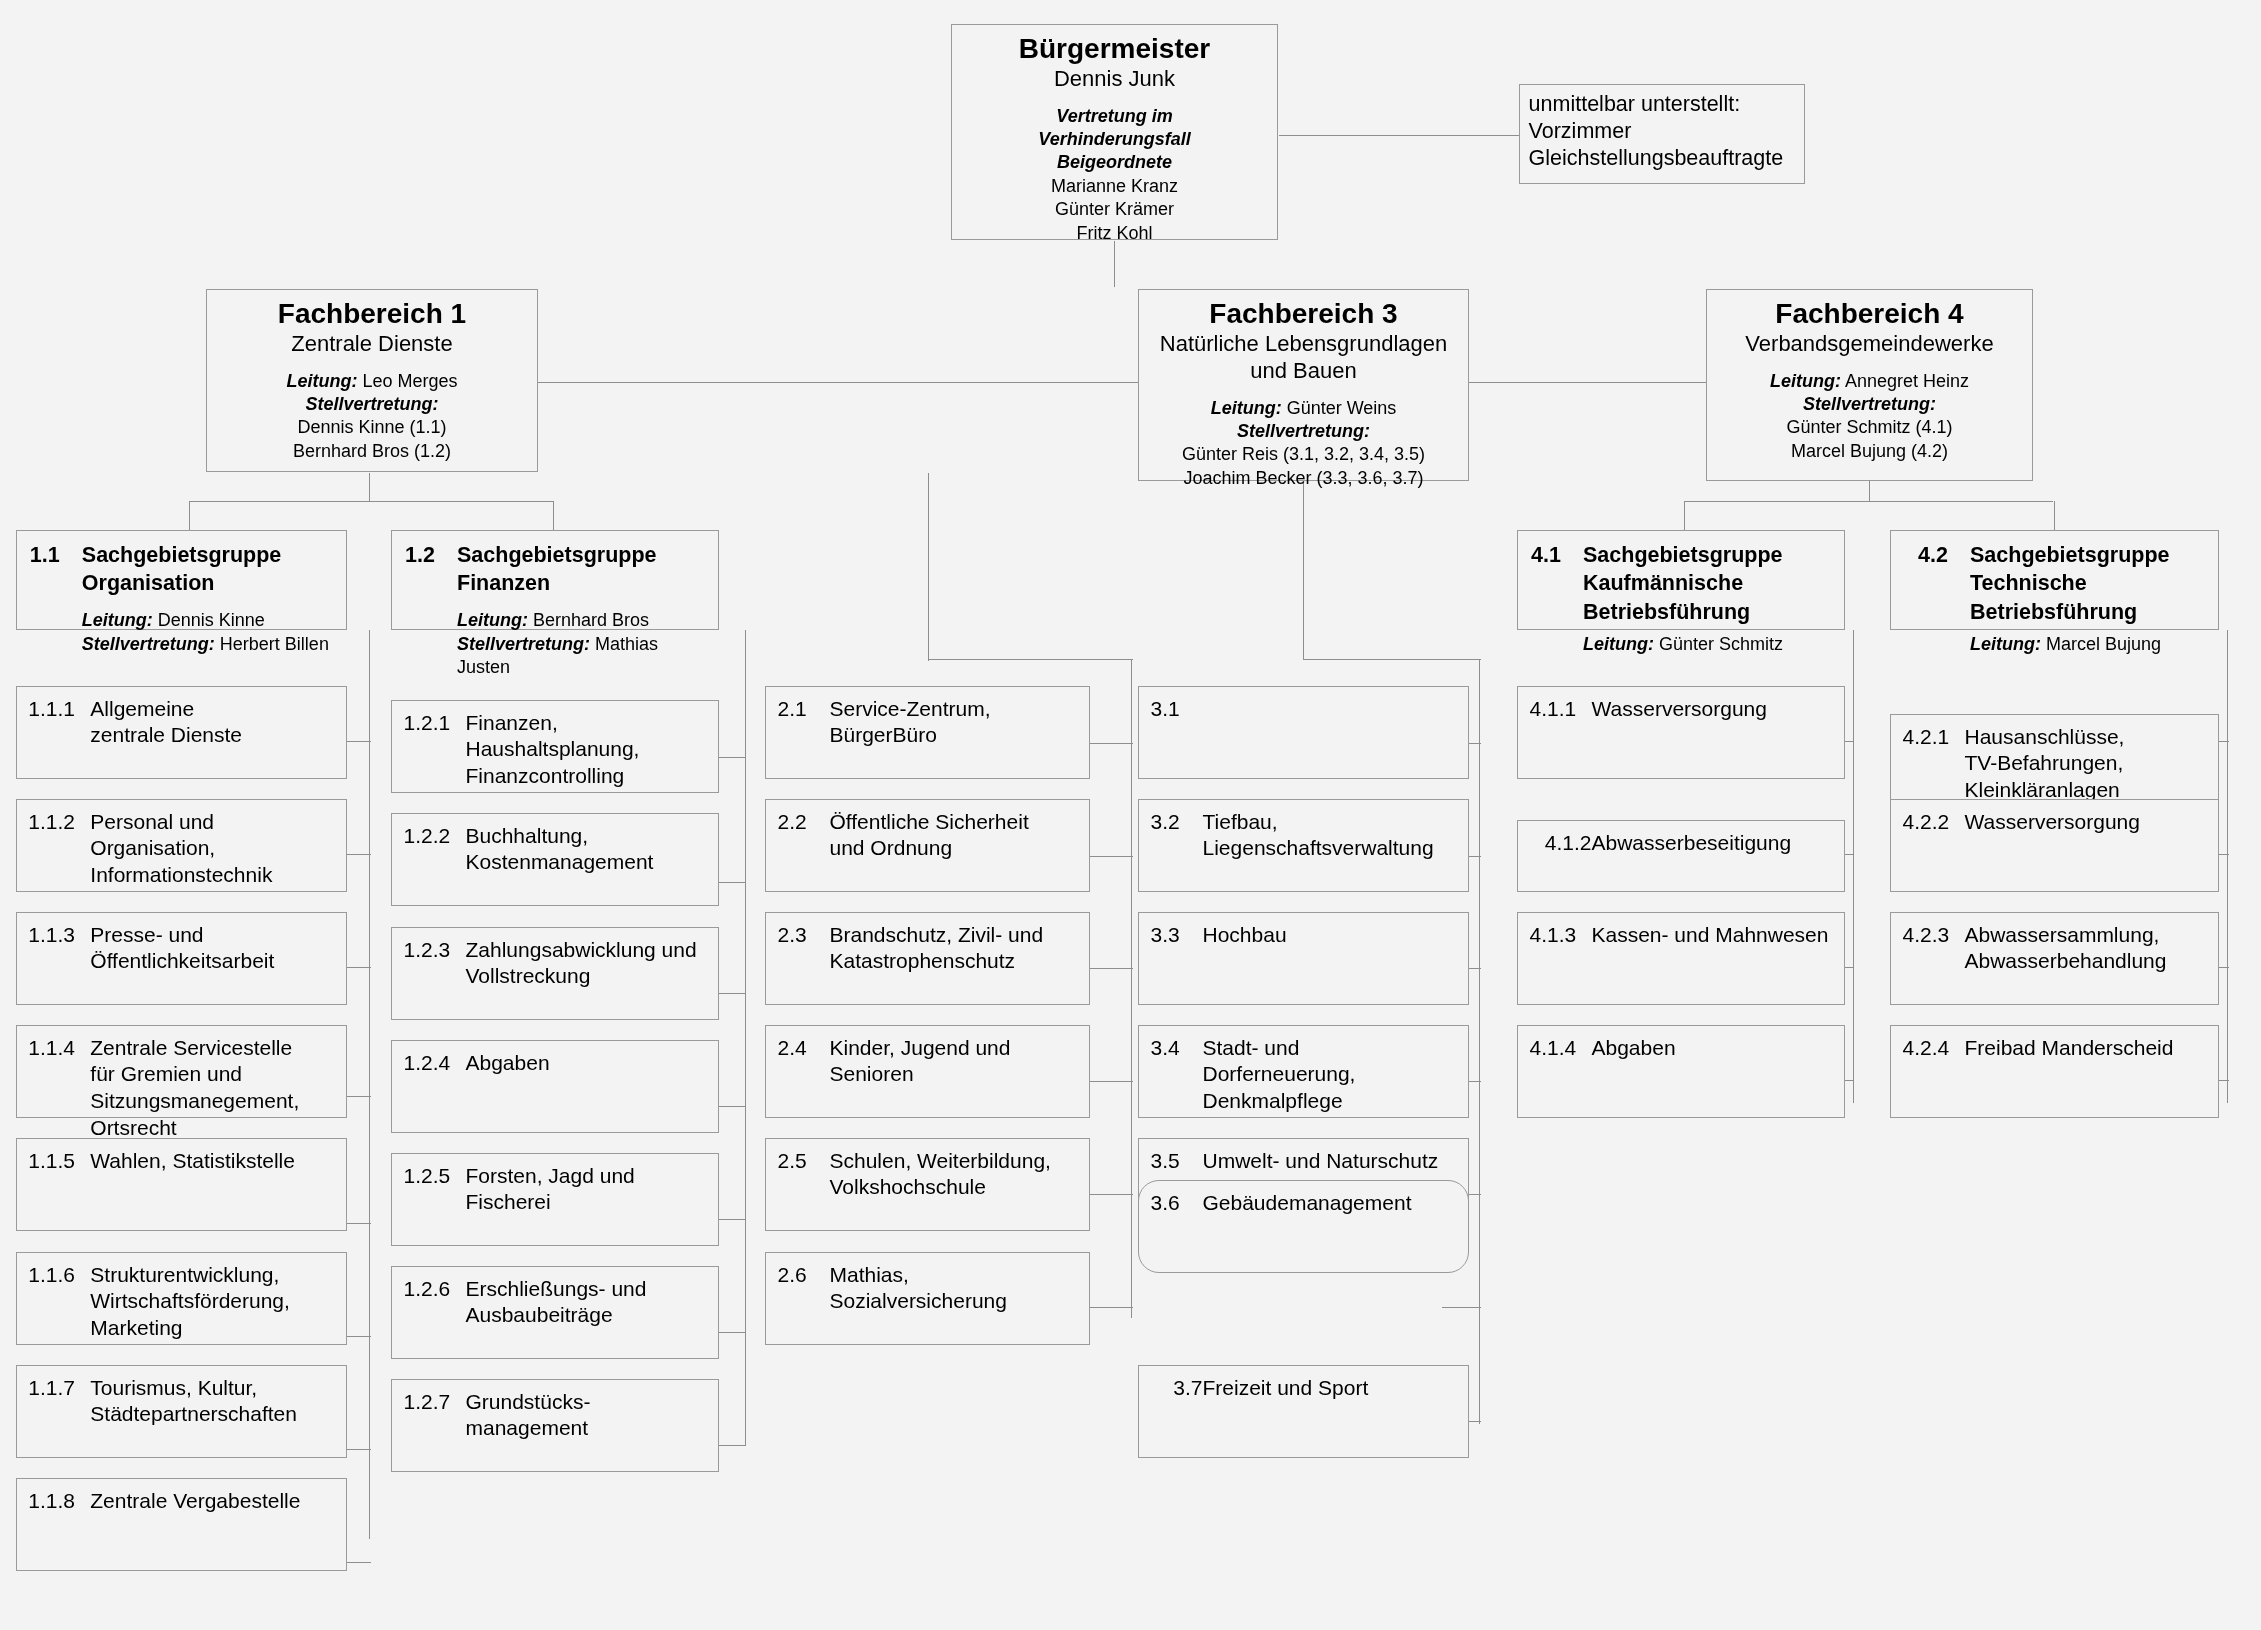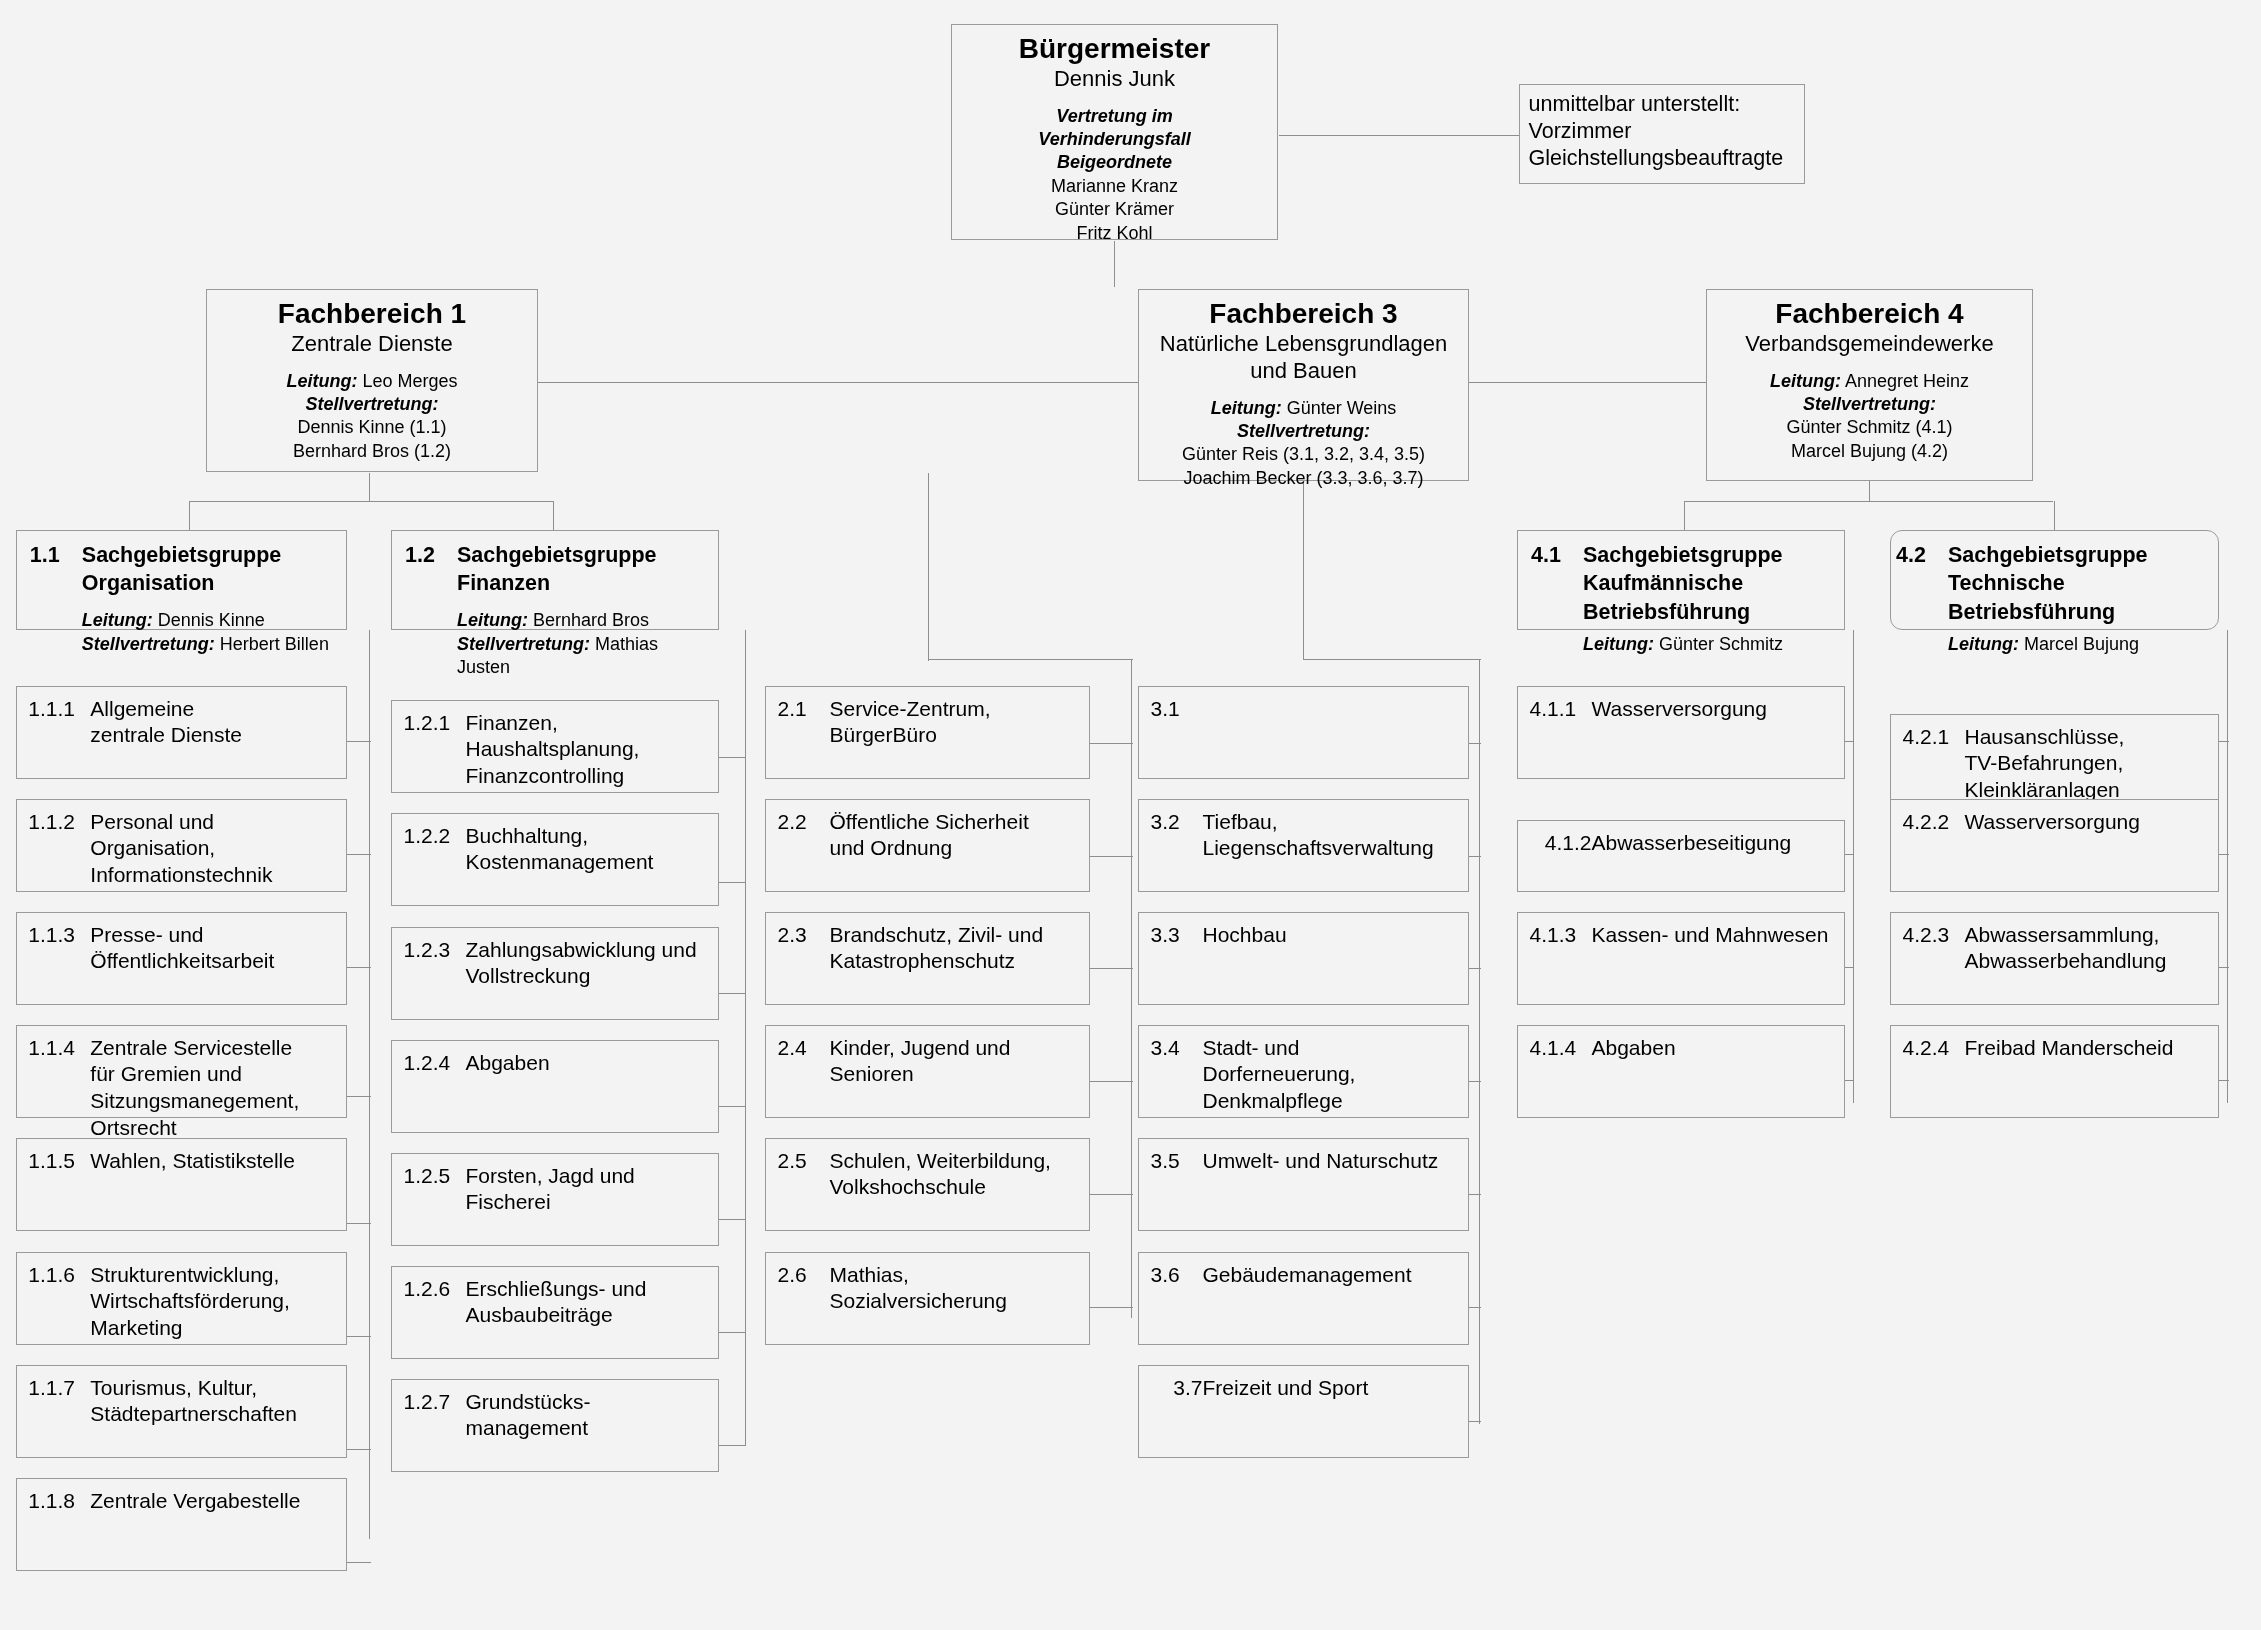--- a/index.html
+++ b/index.html
@@ -289,21 +289,21 @@
         <div class="sgname">Kaufmännische</div>
         <div class="sgname">Betriebsführung</div>
       </div>
     </div>
     <div class="sglead" style="margin-left:52px; margin-top:7.2px;">
       <span class="ital">Leitung:</span>
       <span>Günter Schmitz</span>
     </div>
   </div>
 
-  <div class="box" style="left:1890px; top:530px; width:329px; height:100px; padding:10px 5px;border-radius:12px;">
+  <div class="box" style="left:1890px; top:530px; width:329px; height:100px; padding:10px 27px;">
     <div class="sgrow">
       <div class="sgnum">4.2</div>
       <div>
         <div class="sgname">Sachgebietsgruppe</div>
         <div class="sgname">Technische</div>
         <div class="sgname">Betriebsführung</div>
       </div>
     </div>
     <div class="sglead" style="margin-left:52px; margin-top:7.2px;">
       <span class="ital">Leitung:</span>
@@ -536,21 +536,21 @@
         </div>
       </div>
       <div class="box" style="left: 1138px; top: 1138px; width: 331px; height: 93px; padding: 8.6px 11.5px;">
         <div class="leafrow">
           <div class="leafnum w2">3.5</div>
           <div>
             <div class="leaftxt">Umwelt- und Naturschutz</div>
           </div>
         </div>
       </div>
-      <div class="box" style="left: 1138px; top: 1252px; width: 331px; height: 93px; padding: 8.6px 11.5px;">
+      <div class="box" style="left: 1138px; top: 1180px; width: 331px; height: 93px; padding: 8.6px 11.5px; border-radius: 21px;">
         <div class="leafrow">
           <div class="leafnum w2">3.6</div>
           <div>
             <div class="leaftxt">Gebäudemanagement</div>
           </div>
         </div>
       </div>
       <div class="box" style="left: 1138px; top: 1365px; width: 331px; height: 93px; padding: 8.6px 11.5px; text-align: right;">
         <div class="leafrow">
           <div class="leafnum w2">3.7</div>

